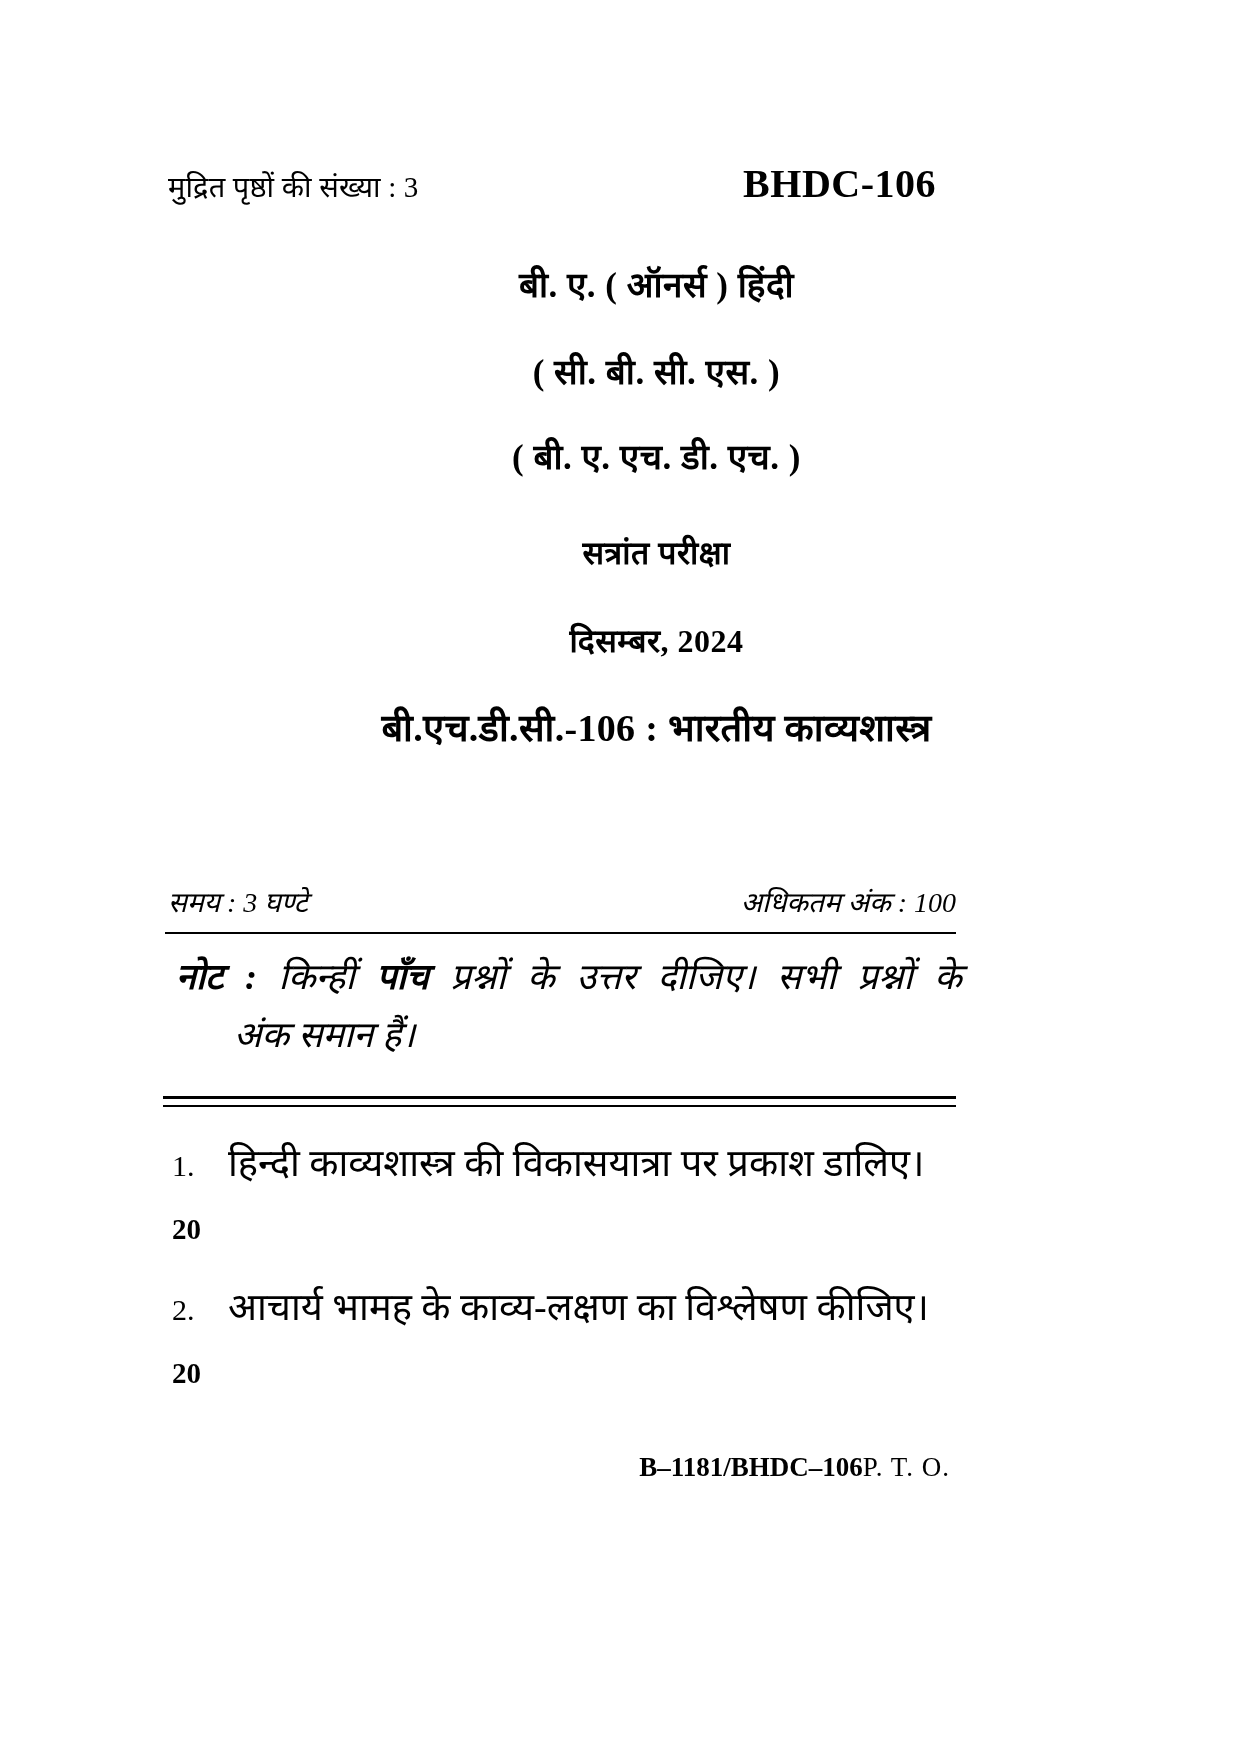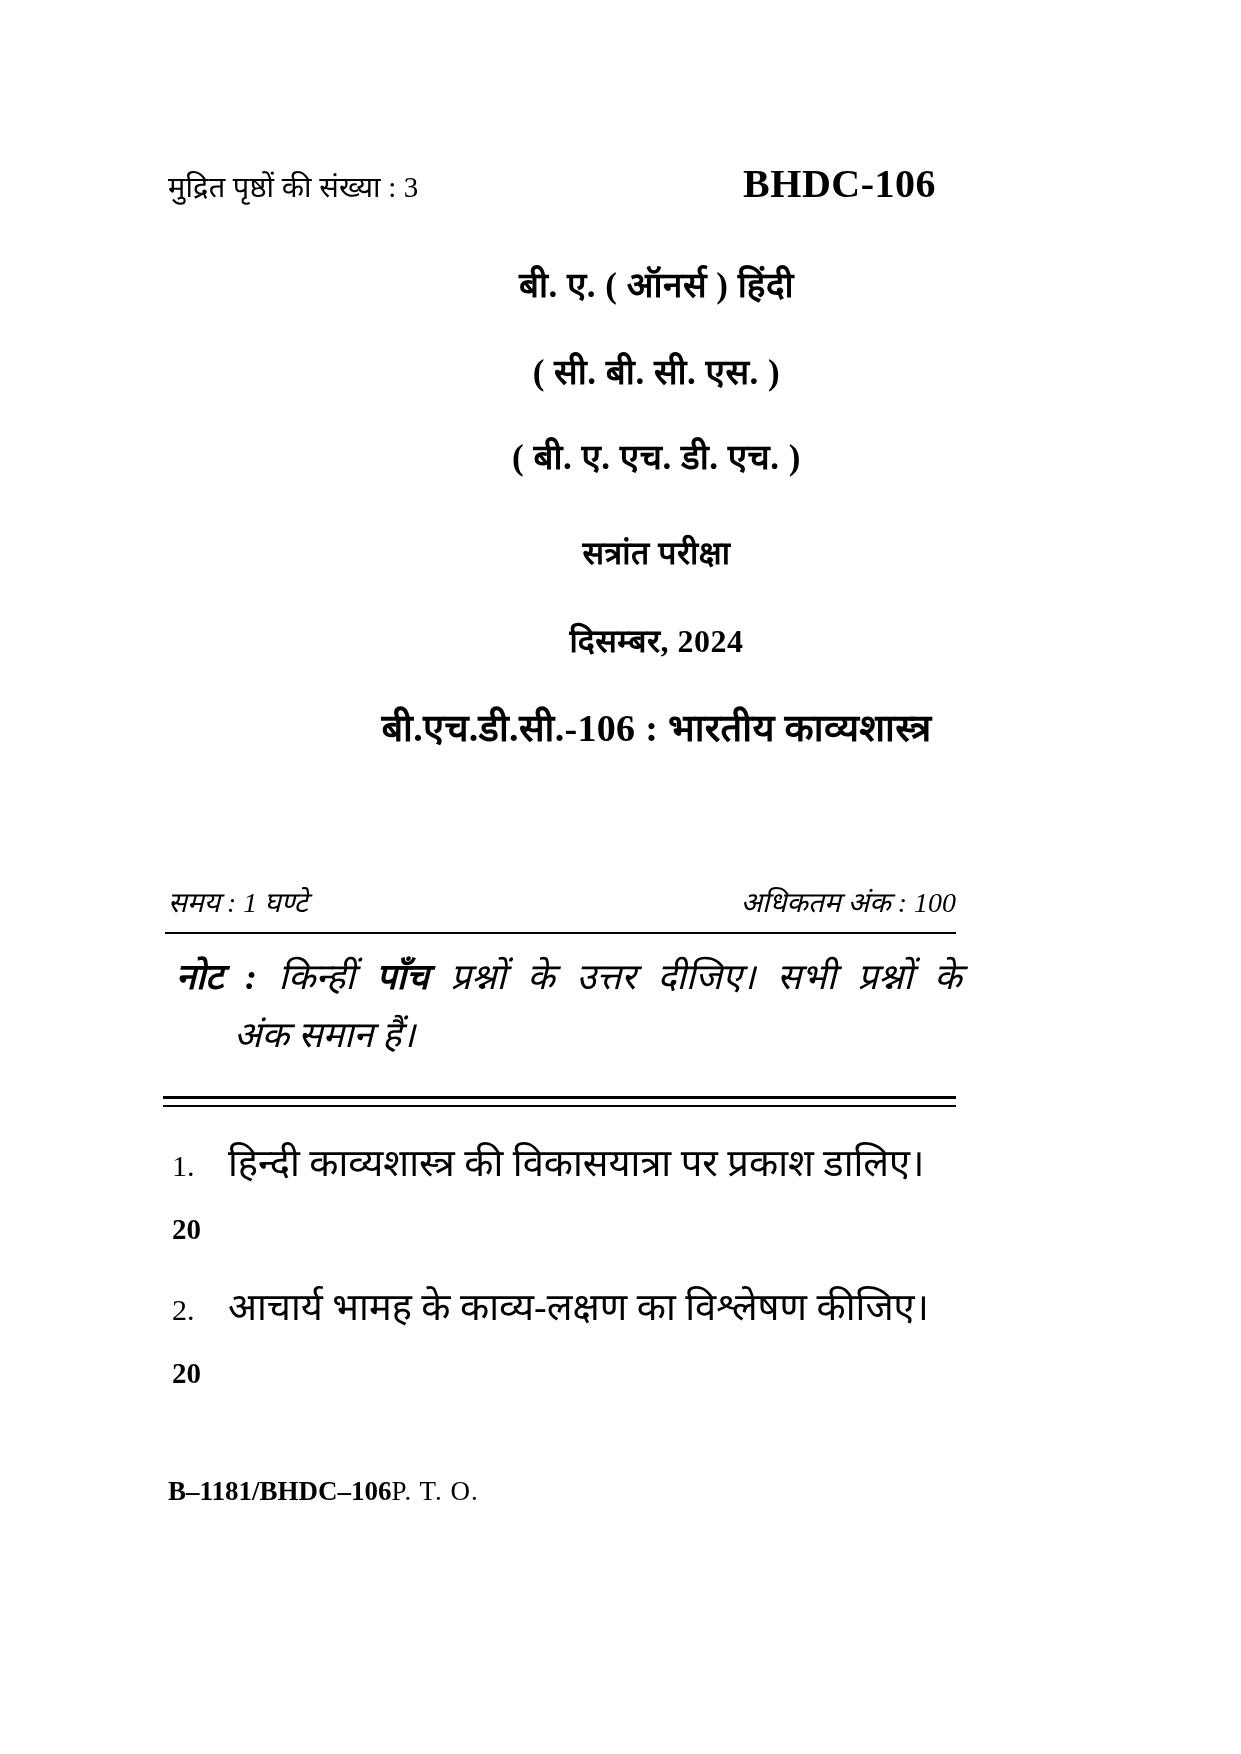--- a/index.html
+++ b/index.html
@@ -191,23 +191,22 @@
     margin-bottom: 34px;
     font-weight: bold;
   }
   
   .footer-row {
     position: absolute;
     left: 168px;
     top: 1452px;
     width: 790px;
     display: flex;
-    justify-content: flex-start;
-    align-items: baseline;
-    margin-top: 24px;
+    justify-content: flex-end;
+    align-items: baseline;
   }
   .footer-left {
     font-size: 27px;
     font-weight: bold;
     white-space: nowrap;
   }
   .footer-right {
     font-size: 27px;
     font-weight: normal;
     letter-spacing: 1px;
@@ -228,21 +227,21 @@
   <div class="title-block">
     <div class="t-degree">बी. ए. ( ऑनर्स ) हिंदी</div>
     <div class="t-cbcs">( सी. बी. सी. एस. )</div>
     <div class="t-bahdh">( बी. ए. एच. डी. एच. )</div>
     <div class="t-exam">सत्रांत परीक्षा</div>
     <div class="t-session">दिसम्बर, 2024</div>
     <div class="t-subject">बी.एच.डी.सी.-106 : भारतीय काव्यशास्त्र</div>
   </div>
 
   <div class="meta-row">
-    <span class="meta-left">समय : 1 घण्टे</span>
+    <span class="meta-left">समय : 3 घण्टे</span>
     <span class="meta-right">अधिकतम अंक : 100</span>
   </div>
 
   <div class="rule-thin"></div>
 
   <div class="note-block">
     <span class="note-line-1"><span class="note-label">नोट :</span> <span>किन्हीं</span> <span class="note-strong">पाँच</span> <span>प्रश्नों के उत्तर दीजिए। सभी प्रश्नों के</span></span>
     <span class="note-line-2">अंक समान हैं।</span>
   </div>
 

